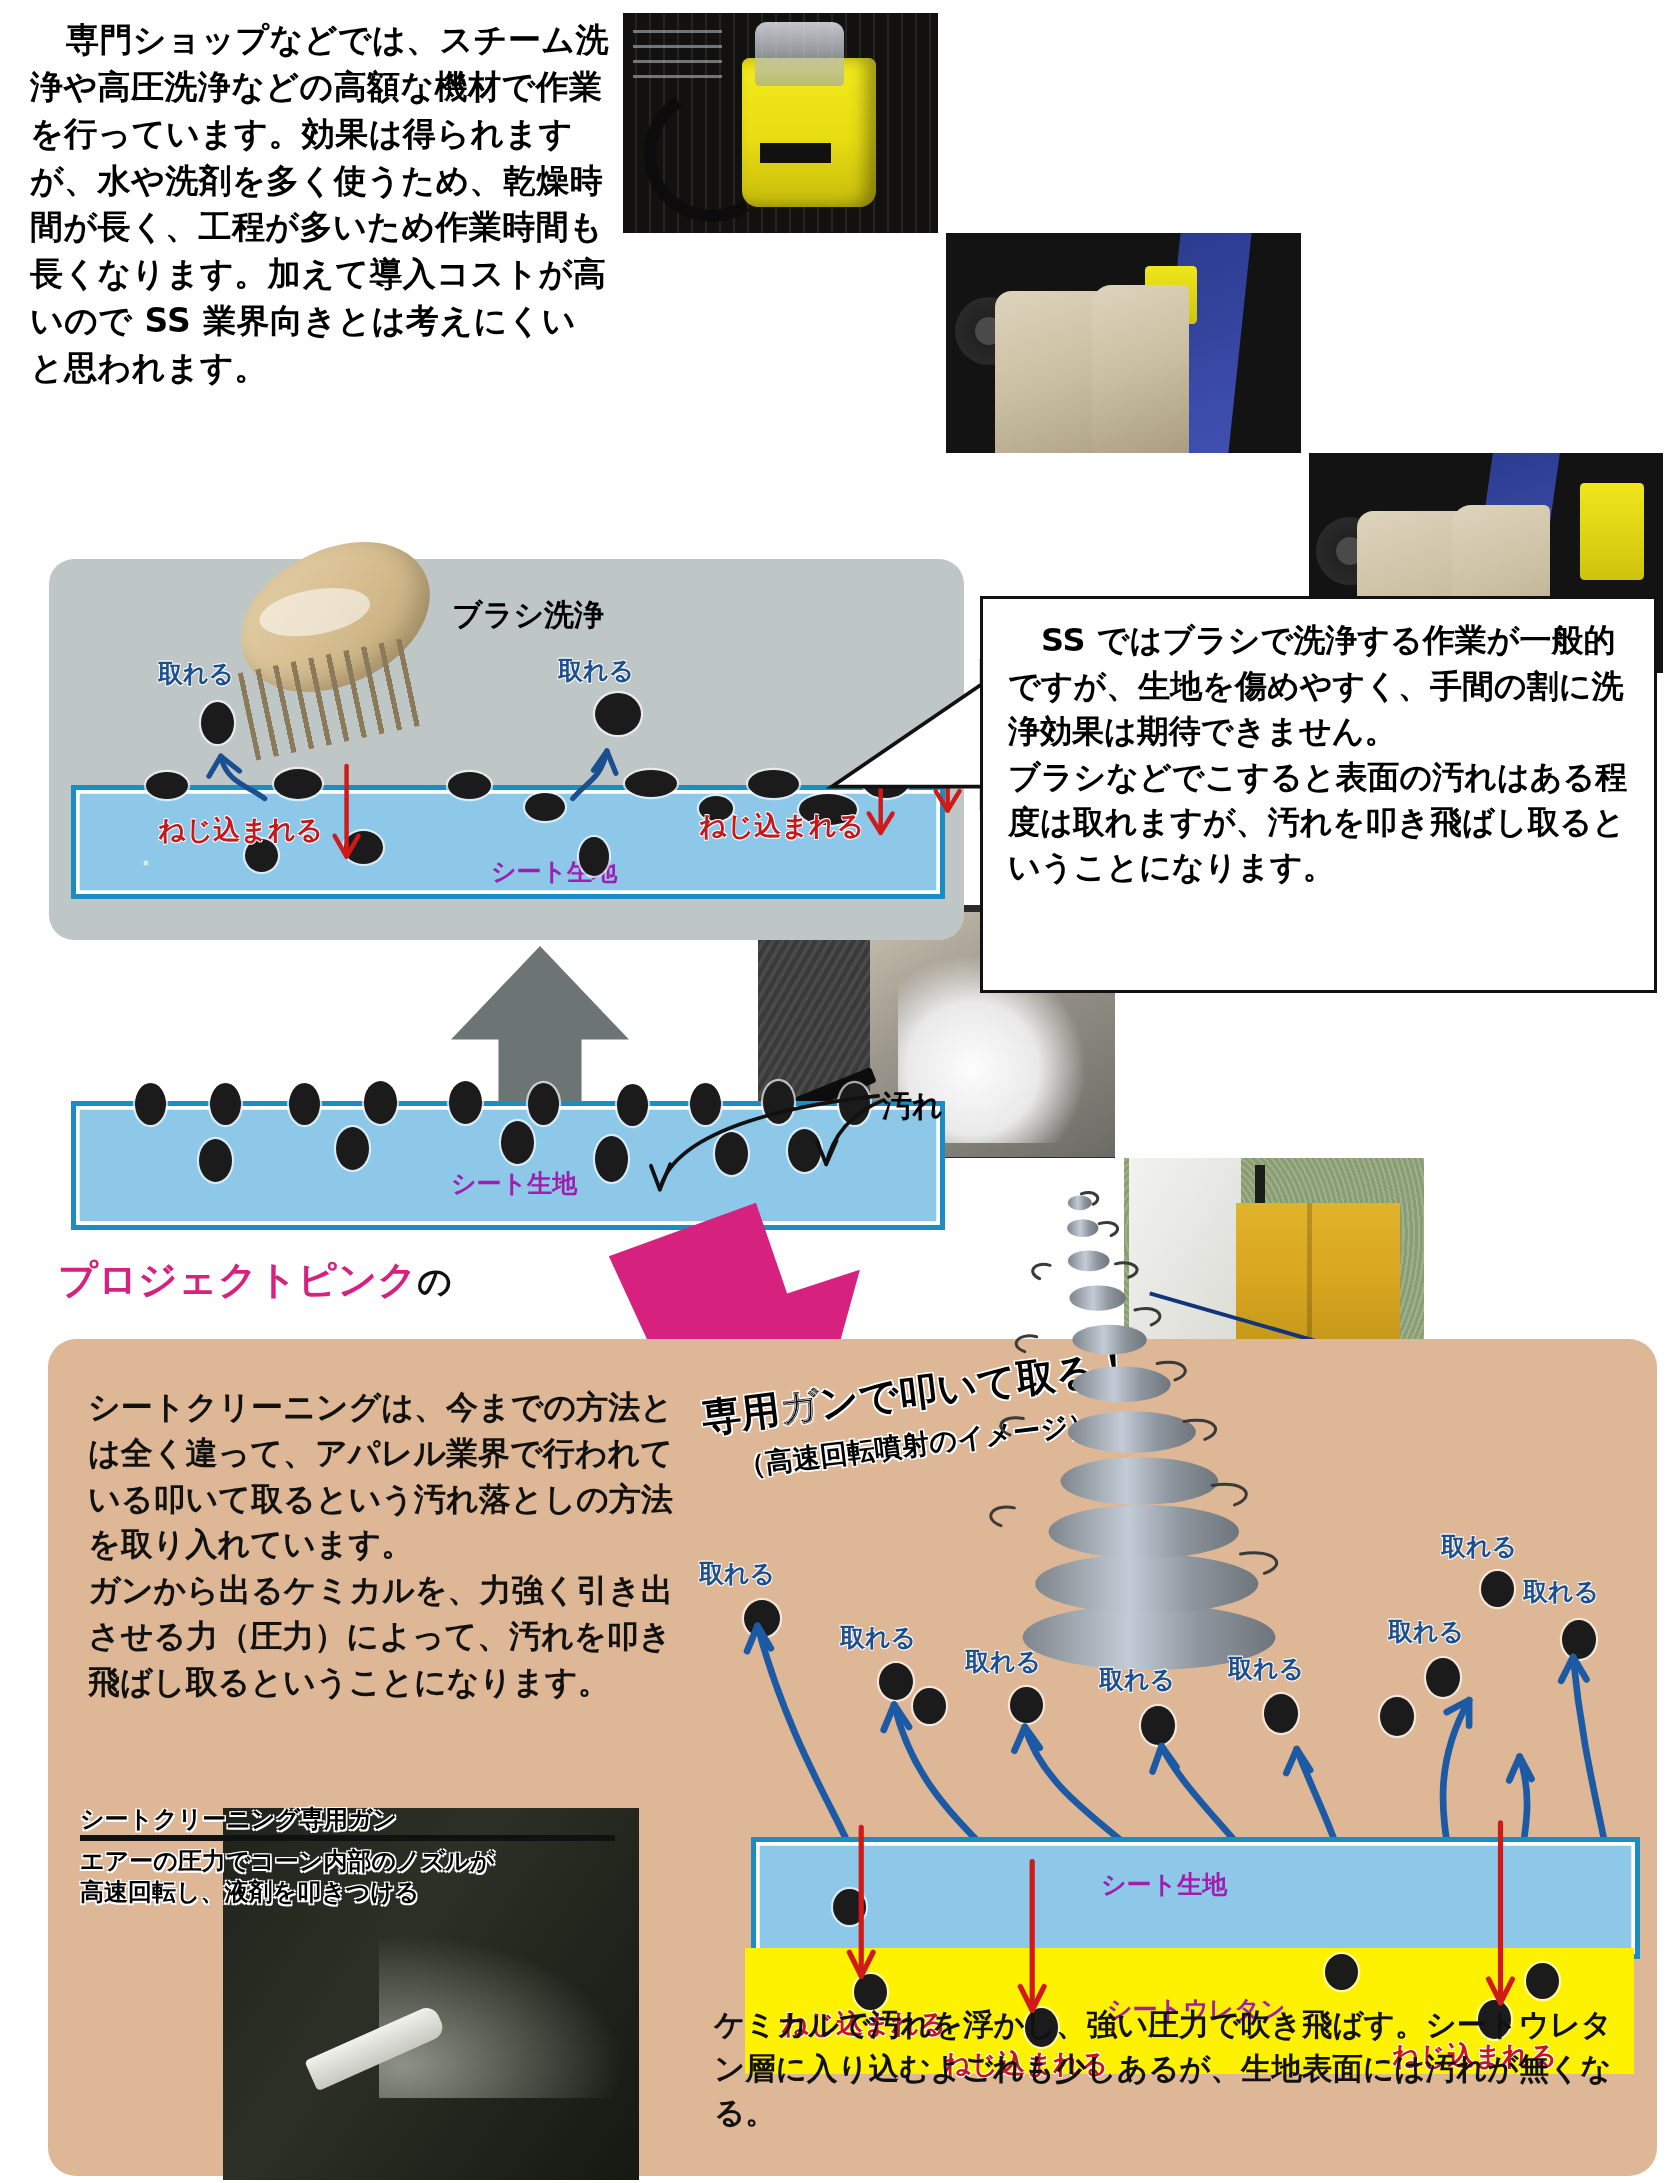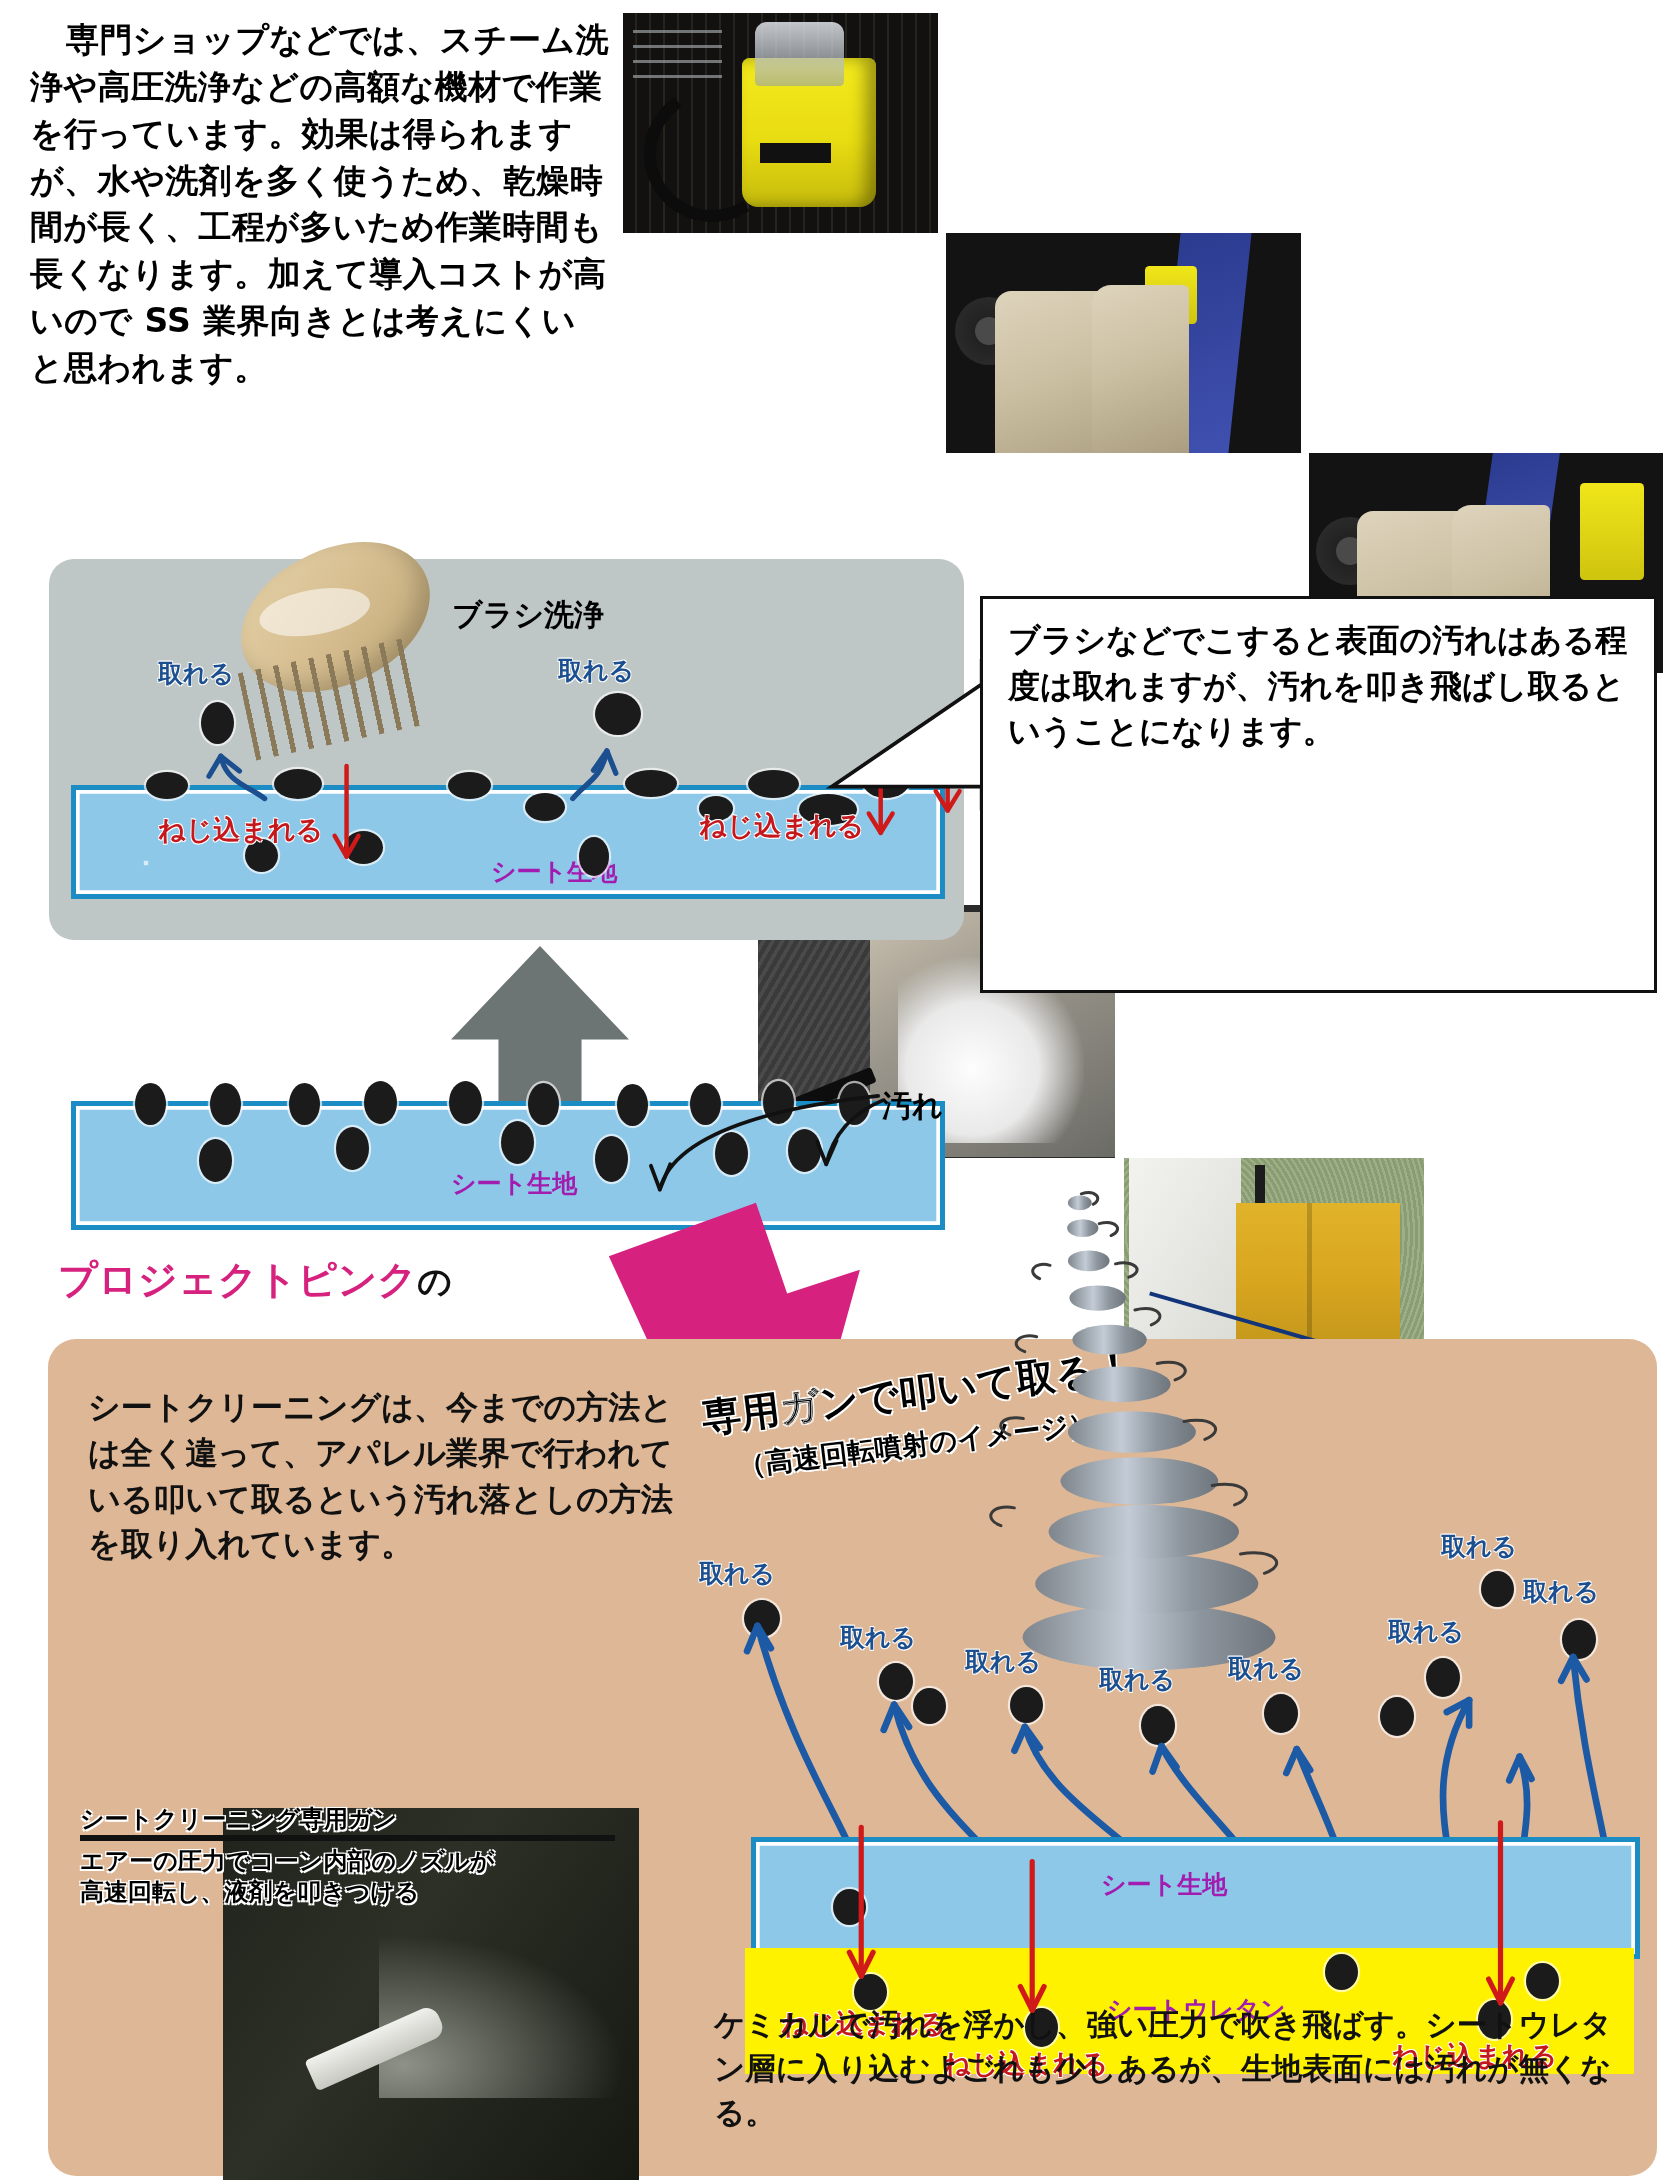--- a/index.html
+++ b/index.html
@@ -242,20 +242,21 @@
     <path d="M1118 368 L 1102 342 M1118 368 L 1134 342"></path>
     <path d="M1208 240 L 1208 338"></path>
     <path d="M1208 338 L 1192 312 M1208 338 L 1224 312"></path>
   </g>
 </svg>
 
 <svg class="abs" id="callout-tail" viewBox="0 0 220 330">
   <path d="M220 66 L 220 100 L 18 238 L 220 238 L 220 270" fill="#fff" stroke="#111" stroke-width="5"></path>
 </svg>
 <div class="abs" id="callout">
+  <p class="first">SS ではブラシで洗浄する作業が一般的ですが、生地を傷めやすく、手間の割に洗浄効果は期待できません。</p>
   <p>ブラシなどでこすると表面の汚れはある程度は取れますが、汚れを叩き飛ばし取るということになります。</p>
 </div>
 
 <svg class="abs" style="left:451px;top:946px;width:178px;height:193px" viewBox="0 0 240 260">
   <polygon points="120,0 240,126 176,126 176,260 64,260 64,126 0,126" fill="#6d7474"></polygon>
 </svg>
 
 <div class="fabric" style="left:71px;top:1101px;width:864px;height:119px;"></div>
 <div class="fabric-label" style="left:451px;top:1167px;">シート生地</div>
 
@@ -291,20 +292,21 @@
 </svg>
 
 <div class="abs" id="tan-panel"></div>
 
 <div class="abs" id="pp-brand">
   <span>プロジェクトピンク</span><span class="no">の</span>
 </div>
 
 <div class="abs" id="tan-text">
   <p>シートクリーニングは、今までの方法とは全く違って、アパレル業界で行われている叩いて取るという汚れ落としの方法を取り入れています。</p>
+  <p>ガンから出るケミカルを、力強く引き出させる力（圧力）によって、汚れを叩き飛ばし取るということになります。</p>
 </div>
 
 <div class="abs" id="gun-title">専用ガンで叩いて取る！</div>
 <div class="abs" id="gun-sub">（高速回転噴射のイメージ）</div>
 
 <svg class="abs" id="tornado" viewBox="0 0 430 660">
   <defs>
     <linearGradient id="tg" x1="0" y1="0" x2="1" y2="0">
       <stop offset="0%" stop-color="#7e858c"></stop>
       <stop offset="42%" stop-color="#c3ccd6"></stop>

